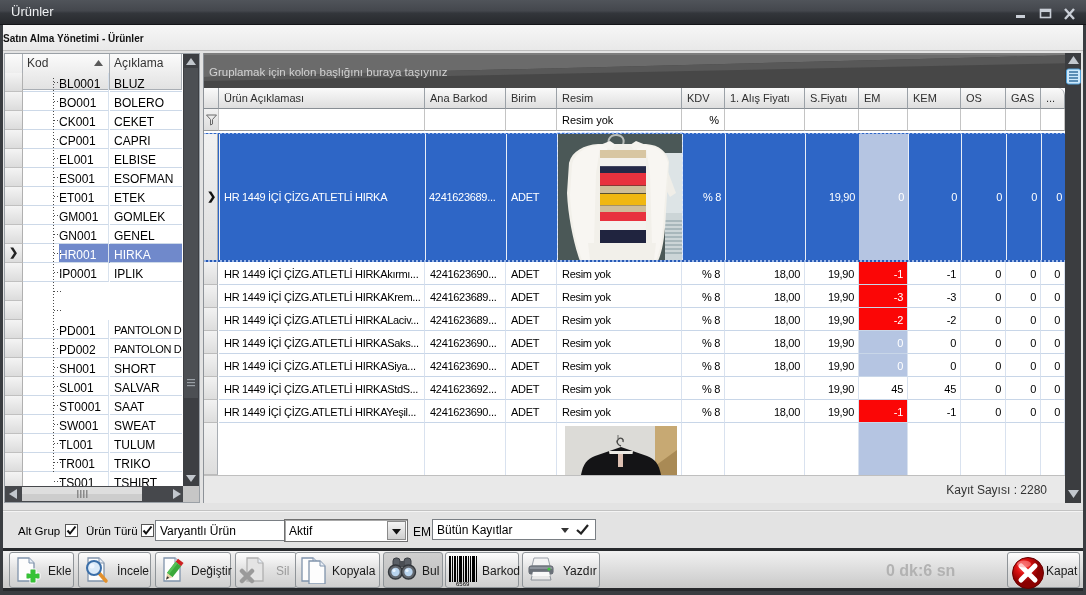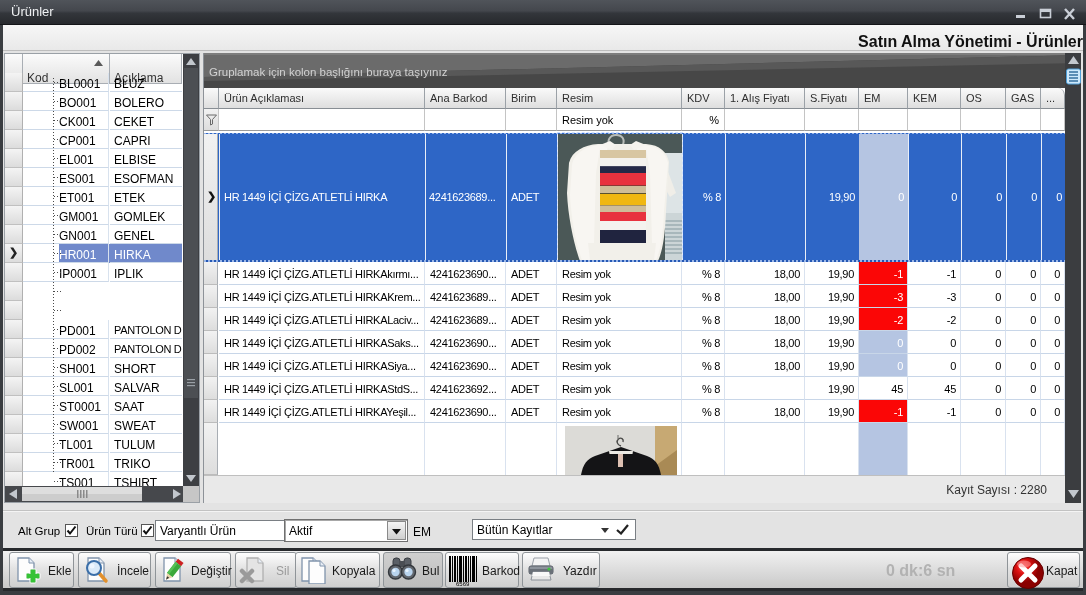--- a/index.html
+++ b/index.html
@@ -5,24 +5,24 @@
 html,body{width:1086px;height:595px;overflow:hidden;}
 body{font-family:"Liberation Sans",sans-serif;background:#3a3d41;position:relative;}
 .abs{position:absolute;}
 
 #titlebar{left:0;top:0;width:1086px;height:25px;
   background:linear-gradient(to bottom,#50545a 0,#44474d 45%,#33363b 55%,#27292d 100%);
   border-bottom:1px solid #141518;}
 #titletext{left:11px;top:4px;font-size:13px;color:#eef0f2;}
 #client{left:3px;top:25px;width:1080px;height:566px;background:#e3e3e3;}
 #substrip{left:0;top:0;width:1080px;height:26px;background:linear-gradient(#f6f6f6,#e9e9e9);border-bottom:1px solid #bdbdbd;}
-#substrip span{display:block;text-align:right;font-size:16px;font-weight:bold;color:#111;padding-top:8px;}
+#substrip span{display:block;text-align:left;font-size:10px;font-weight:bold;color:#111;padding-top:8px;}
 
 #lpanel{left:1px;top:28px;width:196px;height:450px;background:#fff;border:1px solid #9aa0a6;overflow:hidden;}
-.lp-hdr{position:absolute;top:0;height:30px;background:linear-gradient(#fbfbfb,#e2e2e2);border-right:1px solid #a9aeb4;border-bottom:1px solid #a9aeb4;font-size:12px;color:#333;padding:17px 0 0 4px;}
+.lp-hdr{position:absolute;top:0;height:36px;background:linear-gradient(#fbfbfb,#e2e2e2);border-right:1px solid #a9aeb4;border-bottom:1px solid #a9aeb4;font-size:12px;color:#333;padding:2px 0 0 4px;}
 .lp-sel{position:absolute;left:0;width:18px;height:19px;background:linear-gradient(#f4f4f4,#dcdcdc);border-right:1px solid #b0b0b0;border-bottom:1px solid #c0c0c0;}
 .lrow{position:absolute;left:18px;width:162px;height:19px;font-size:12px;color:#000;}
 .lrow .c1{position:absolute;left:36px;top:4px;width:51px;overflow:hidden;}
 .lrow .c2{position:absolute;left:91px;top:4px;width:75px;overflow:hidden;white-space:nowrap;}
 .lrow .b1{position:absolute;left:0;top:0;width:86px;height:19px;border-right:1px solid #d8e2ee;border-bottom:1px solid #cdd9e8;}
 .lrow .b2{position:absolute;left:87px;top:0;width:75px;height:19px;border-bottom:1px solid #cdd9e8;}
 #lvsb{position:absolute;right:0;top:0;width:16px;height:433px;background:#3d3f43;}
 #lhsb{position:absolute;left:0;bottom:0;width:180px;height:16px;background:#46484c;}
 
 #grid{left:200px;top:28px;width:878px;height:450px;background:#fff;overflow:hidden;border-left:1px solid #8d9298;}
@@ -548,21 +548,21 @@
 </div>
 <div style="position:absolute;left:281px;top:9px;width:124px;height:23px;background:#fff;border:1px solid #707070;box-shadow:inset 1px 1px 0 #a8a8a8;">
  <span style="position:absolute;left:4px;top:4px;">Aktif</span>
  <div style="position:absolute;right:1px;top:1px;width:19px;height:19px;background:linear-gradient(#f4f4f4,#cfcfcf);border:1px solid #8a8a8a;">
   <svg style="position:absolute;left:4px;top:7px" width="9" height="6">
             <path d="M0 0 L9 0 L4.5 5.5 Z" fill="#111"></path>
           </svg>
  </div>
 </div>
 <span style="position:absolute;left:410px;top:15px;">EM</span>
-<div class="combo" style="left:429px;top:9px;width:164px;margin-left:40px;">Bütün Kayıtlar
+<div class="combo" style="left:429px;top:9px;width:164px;">Bütün Kayıtlar
  <svg style="position:absolute;right:26px;top:8px" width="8" height="5">
           <path d="M0 0 L8 0 L4 5 Z" fill="#333"></path>
         </svg>
  <svg style="position:absolute;right:6px;top:4px" width="13" height="11">
           <path d="M1 6 L5 9.5 L12 1" stroke="#222" stroke-width="2.2" fill="none"></path>
         </svg>
 </div>
 </div>
   <div class="abs" id="toolbar">
       <div id="toolstrip">

